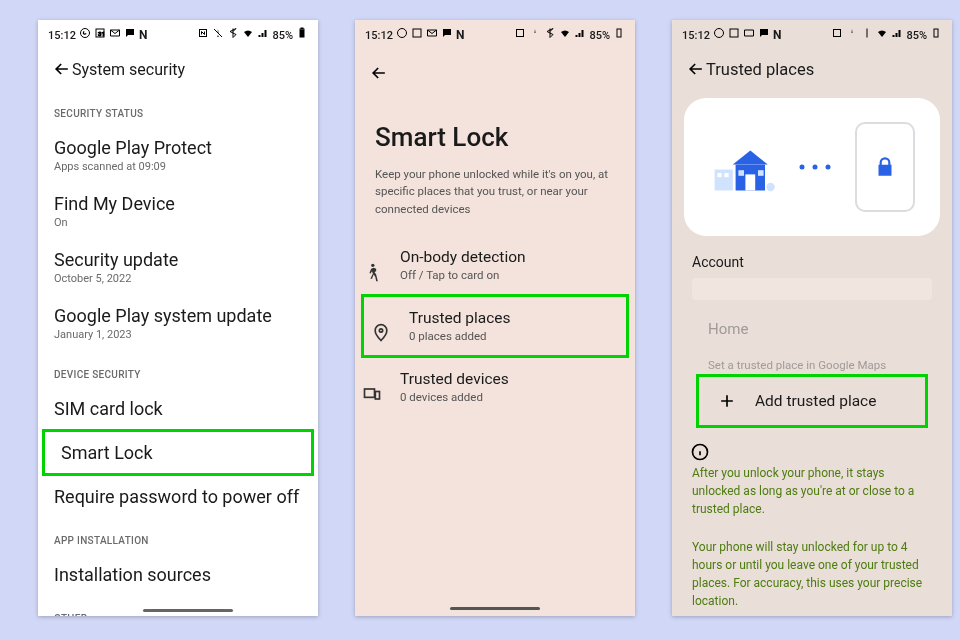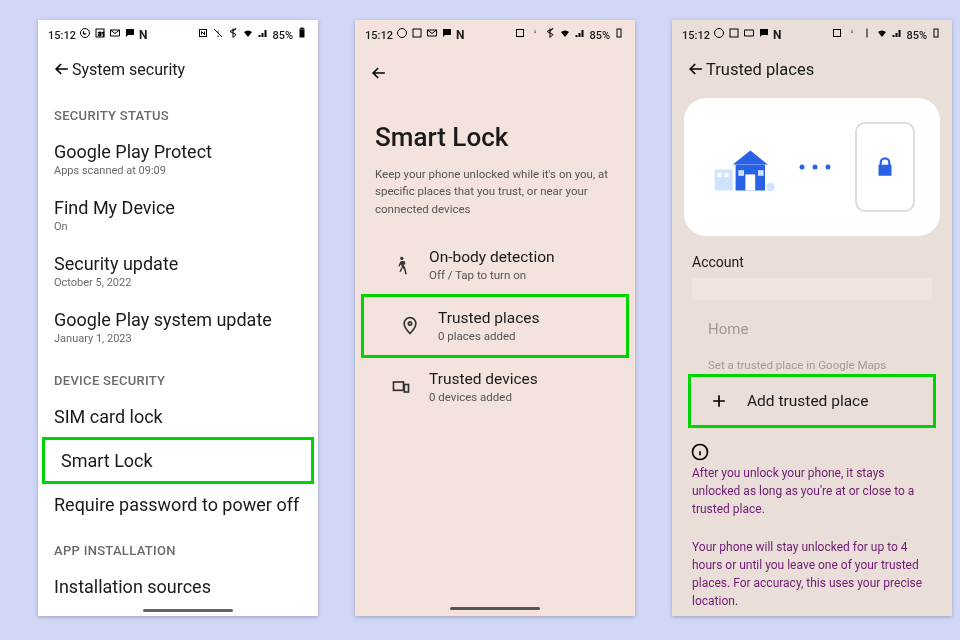--- a/index.html
+++ b/index.html
@@ -12,42 +12,42 @@
   .sb{display:flex;justify-content:space-between;align-items:center;height:28px;padding:0 10px;font-size:11px;font-weight:500}
   .sb .grp{display:flex;align-items:flex-end;gap:3px}
   .sb svg{width:12px;height:12px}
   
   .hdr{display:flex;align-items:center;height:42px;padding:0 14px;}
   .hdr .ttl{font-size:16px}
   .hdr.big{height:auto;display:block;padding:28px 20px 10px 20px}
   .hdr.big .ttl2{font-size:26px;font-weight:500}
   .sub{font-size:11.5px;color:#555;line-height:1.5;padding:4px 20px 18px 20px}
   
-  .sect{font-size:13px;color:#6a6a6a;font-weight:500;letter-spacing:.3px;padding:18px 16px 8px 16px}
+  .sect{font-size:10px;color:#6a6a6a;font-weight:500;letter-spacing:.3px;padding:18px 16px 8px 16px}
   .row{padding:10px 16px}
   .row .t{font-size:18px}
   .row .s{font-size:11px;color:#6a6a6a;margin-top:2px}
   .row.hi{border:3px solid #00d400;margin:0 4px}
   
-  .sl-row{display:flex;align-items:center;gap:18px;padding:12px 36px}
+  .sl-row{display:flex;align-items:flex-end;gap:18px;padding:12px 7px}
   .sl-row .t{font-size:15.5px}
   .sl-row .s{font-size:11.5px;color:#555;margin-top:2px}
   .sl-row.hi{border:3px solid #00d400;margin:0 6px}
   
   .card{background:#fff;border-radius:22px;margin:8px 12px;padding:24px 16px;display:flex;align-items:center;justify-content:space-around}
   .acct{padding:10px 20px 4px 20px}
   .acct .t{font-size:14px}
   .acctbox{background:#f0e6df;height:22px;margin:4px 20px 14px 20px;border-radius:4px}
   .ghost{padding:6px 20px 2px 36px;color:#a09b98}
   .ghost .t{font-size:15px}
   .ghost .s{font-size:11.5px;margin-top:20px}
   .addrow{display:flex;align-items:center;gap:18px;padding:14px 18px;font-size:15.5px}
-  .addrow.hi{border:3px solid #00d400;margin:0 16px}
+  .addrow.hi{border:3px solid #00d400;margin:0 24px}
   .info{display:flex;gap:10px;padding:14px 18px 0 18px}
-  .infotxt{font-size:12px;color:#701a75;line-height:1.5;padding:2px 20px 0 20px}
+  .infotxt{font-size:12px;color:#4d7c0f;line-height:1.5;padding:2px 20px 0 20px}
   .lmore{font-size:12px;color:#6a4b23;font-weight:500;border-bottom:1px solid #f97316;display:inline-block;margin:10px 20px 12px 20px;padding-bottom:5px}
   .back{width:20px;height:20px}
   .ico{width:20px;height:20px;flex-shrink:0}
   .homebar{position:absolute;bottom:6px;left:50%;transform:translateX(-50%);width:90px;height:3px;background:#555;border-radius:2px}
   .phone.A .homebar{width:90px;background:#666;bottom:4px;left:150px}
   .phone.C .hdr .ttl{font-size:16.5px}
   .house svg{width:70px;height:70px}
   .lockcard{border:2px solid #dadce0;border-radius:10px;width:56px;height:86px;display:flex;align-items:center;justify-content:center}
 </style>
 </head>
@@ -203,21 +203,21 @@
     </div>
     <div class="sub">Keep your phone unlocked while it's on you, at specific places that you trust, or near your connected devices</div>
 
     <div class="sl-row">
       <span class="ico"><svg viewBox="0 0 24 24" fill="#333">
             <circle cx="13" cy="4" r="2"></circle>
             <path d="M11 8l-2 5 1 1 2-3 1 3-3 6h2l2-5 2 3 1 5h2l-2-8-2-3 2-1V8l-3-1z"></path>
           </svg></span>
       <div>
           <div class="t">On-body detection</div>
-          <div class="s">Off / Tap to turn on</div>
+          <div class="s">Off / Tap to card on</div>
         </div>
     </div>
     <div class="sl-row hi">
       <span class="ico"><svg viewBox="0 0 24 24" fill="none" stroke="#333" stroke-width="2">
             <path d="M12 21s-7-7-7-12a7 7 0 0114 0c0 5-7 12-7 12z"></path>
             <circle cx="12" cy="9" r="2"></circle>
           </svg></span>
       <div>
           <div class="t">Trusted places</div>
           <div class="s">0 places added</div>

